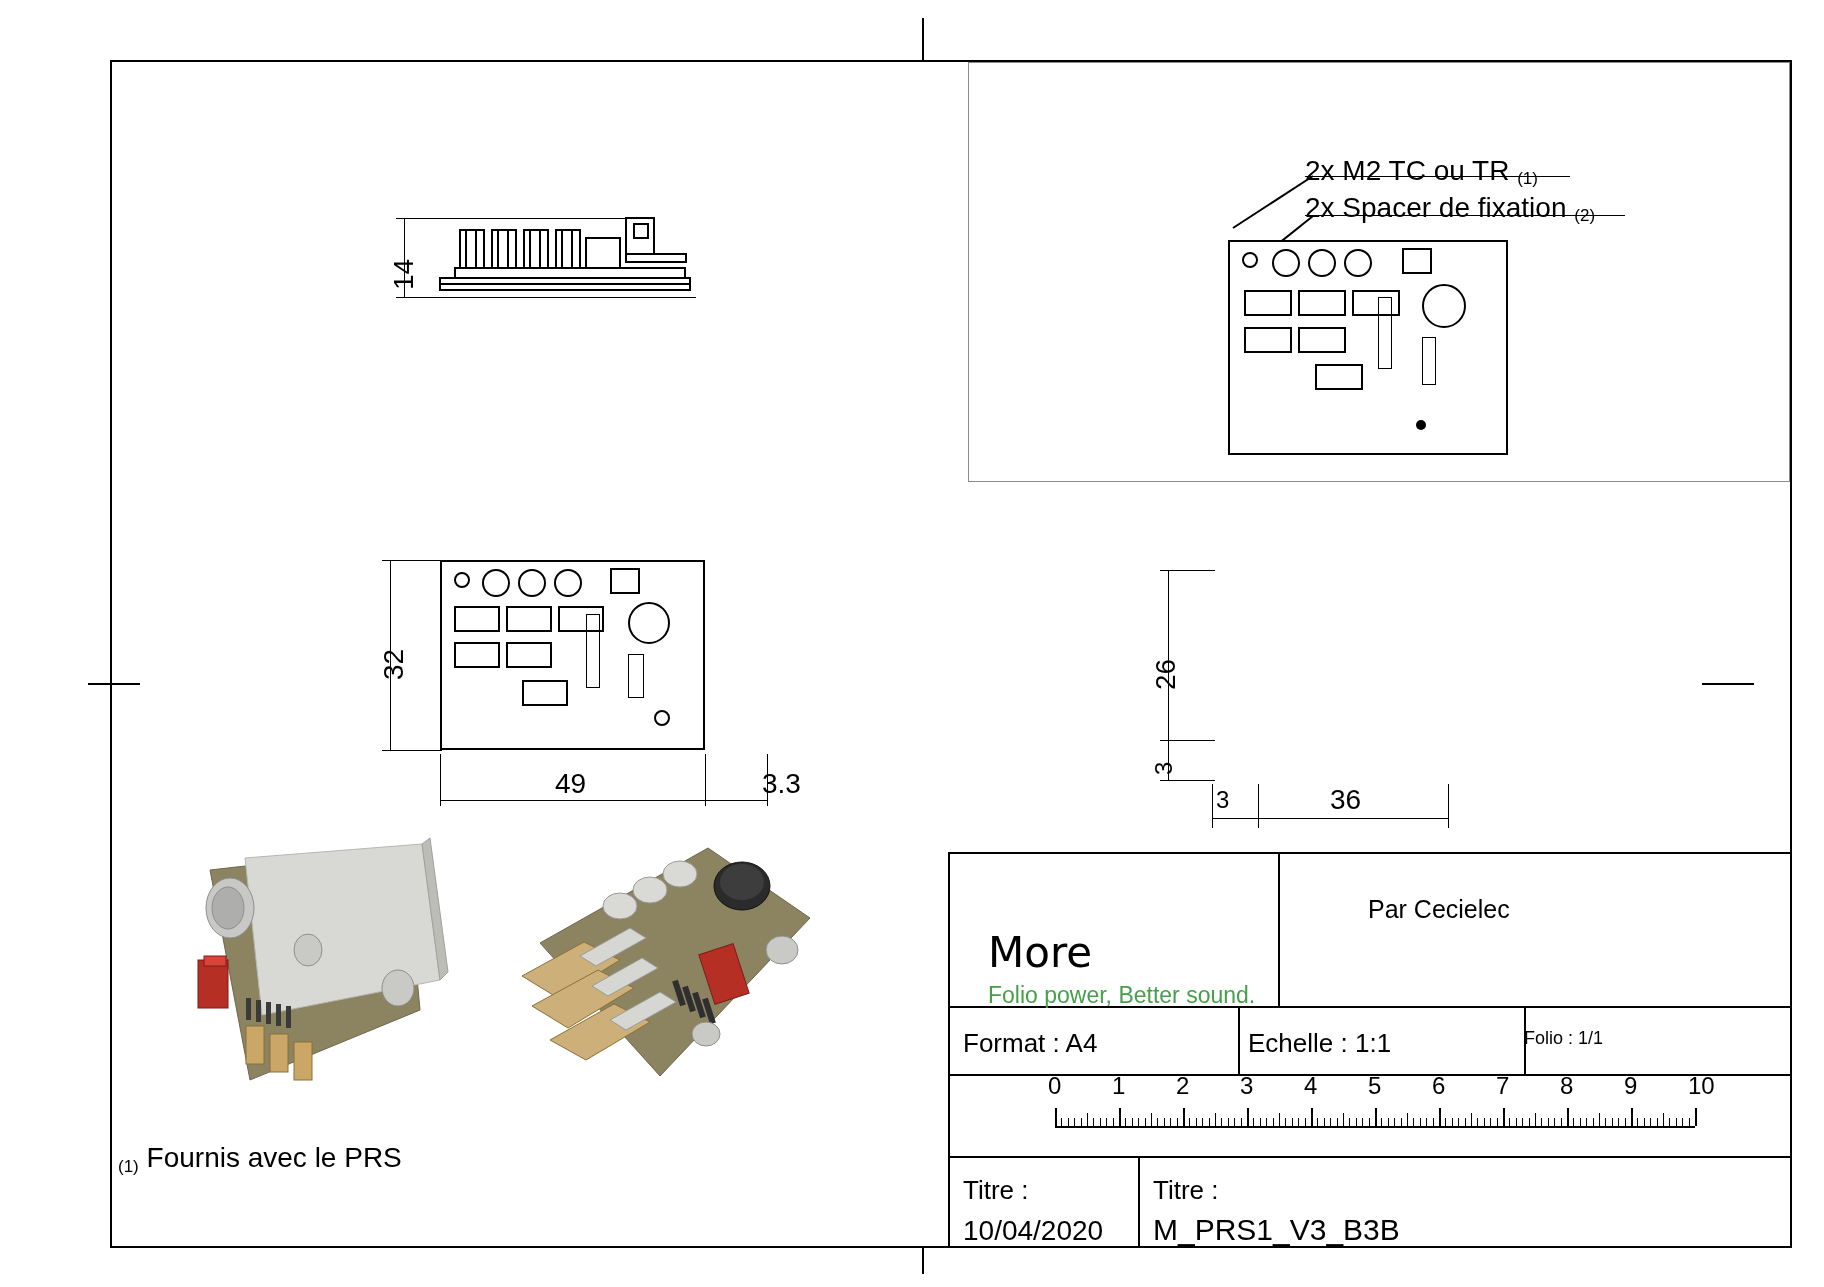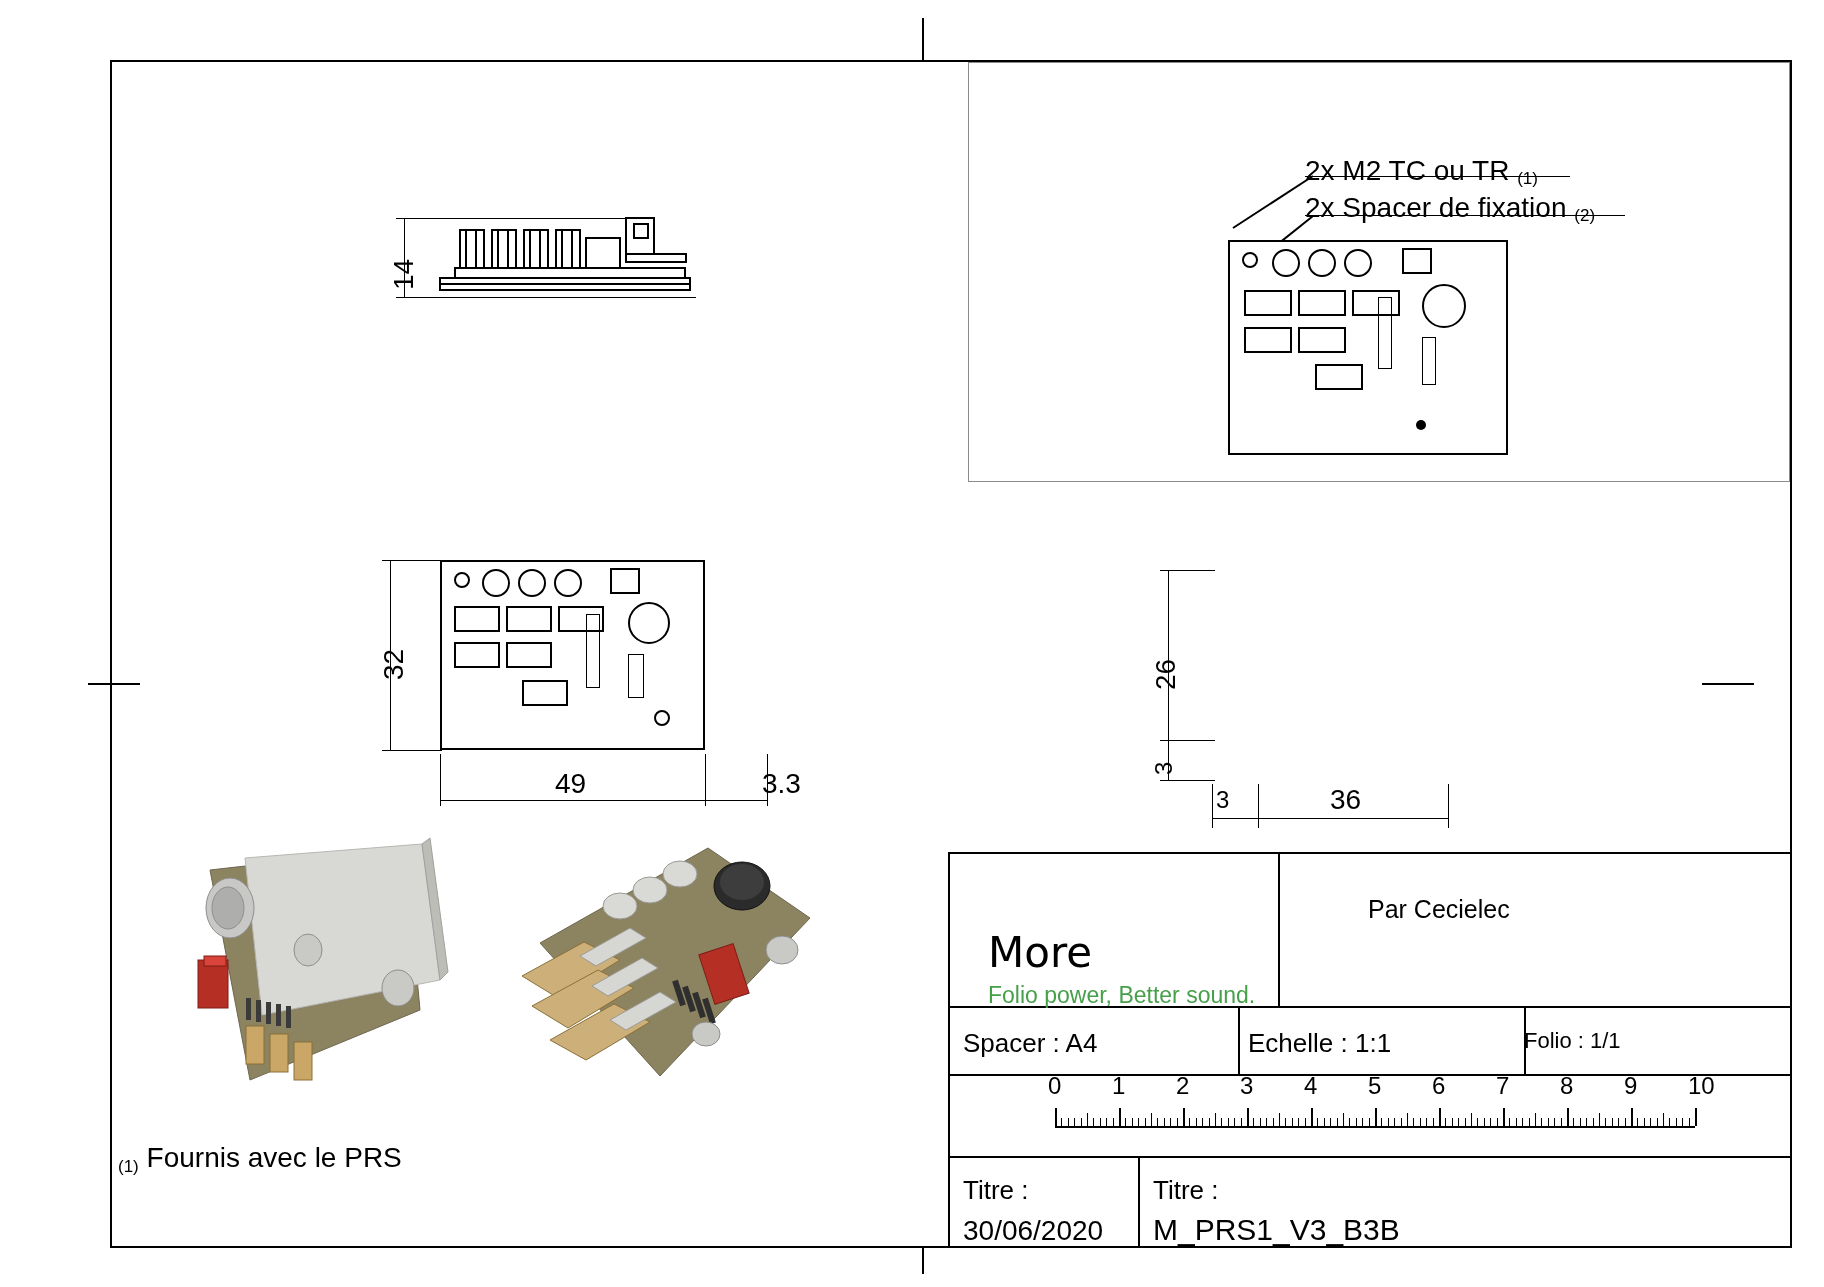--- a/index.html
+++ b/index.html
@@ -37,21 +37,21 @@
   
   
   .tb{position:absolute;left:948px;top:852px;width:844px;height:396px;border:2px solid #000;box-sizing:border-box;}
   .tb-row{position:absolute;left:0;width:100%;border-top:2px solid #000;box-sizing:border-box;}
   .logo-v{position:absolute;left:975px;top:862px;font-size:60px;font-weight:bold;letter-spacing:2px;font-family:"DejaVu Sans",sans-serif;}
   .logo-a{position:absolute;left:988px;top:928px;font-size:42px;font-family:"DejaVu Sans",sans-serif;}
   .logo-tag{position:absolute;left:988px;top:982px;font-size:23px;color:#46a04a;}
   .tb-par{position:absolute;left:1368px;top:895px;font-size:25px;}
   .tb-fmt{position:absolute;left:963px;top:1028px;font-size:26px;}
   .tb-ech{position:absolute;left:1248px;top:1028px;font-size:26px;}
-  .tb-fol{position:absolute;left:1524px;top:1028px;font-size:22px;}
+  .tb-fol{position:absolute;left:1524px;top:1028px;font-size:18px;}
   .tb-date-l{position:absolute;left:963px;top:1175px;font-size:26px;}
   .tb-date-v{position:absolute;left:963px;top:1215px;font-size:28px;}
   .tb-tit-l{position:absolute;left:1153px;top:1175px;font-size:26px;}
   .tb-tit-v{position:absolute;left:1153px;top:1213px;font-size:30px;}
 
   
   .ruler{position:absolute;left:1055px;top:1100px;width:640px;height:26px;}
   .rtick{position:absolute;bottom:0;width:1px;background:#000;}
   .rnum{position:absolute;font-size:24px;}
 
@@ -254,25 +254,25 @@
     <div class="tb-row" style="top:302px;"></div>
     <div class="vline" style="left:328px;top:0;height:152px;background:#000;width:2px;"></div>
     <div class="vline" style="left:288px;top:152px;height:68px;background:#000;width:2px;"></div>
     <div class="vline" style="left:574px;top:152px;height:68px;background:#000;width:2px;"></div>
     <div class="vline" style="left:188px;top:302px;height:92px;background:#000;width:2px;"></div>
   </div>
 
   <div class="logo-a">More</div>
   <div class="logo-tag">Folio power, Better sound.</div>
   <div class="tb-par">Par Cecielec</div>
-  <div class="tb-fmt">Spacer : A4</div>
+  <div class="tb-fmt">Format : A4</div>
   <div class="tb-ech">Echelle : 1:1</div>
   <div class="tb-fol">Folio :  1/1</div>
   <div class="tb-date-l">Titre :</div>
-  <div class="tb-date-v">30/06/2020</div>
+  <div class="tb-date-v">10/04/2020</div>
   <div class="tb-tit-l">Titre :</div>
   <div class="tb-tit-v">M_PRS1_V3_B3B</div>
 
   <div class="ruler" id="ruler">
       <div class="hline" style="left: 0px; top: 26px; width: 640px; background: rgb(0, 0, 0); height: 2px;"></div>
       <div class="rtick" style="left: 0px; top: 8px; height: 18px; width: 2px;"></div>
       <div class="rnum" style="left: -7px; top: -28px;">0</div>
       <div class="rtick" style="left: 6.4px; top: 18px; height: 8px; width: 1px;"></div>
       <div class="rtick" style="left: 12.8px; top: 18px; height: 8px; width: 1px;"></div>
       <div class="rtick" style="left: 19.2px; top: 18px; height: 8px; width: 1px;"></div>

